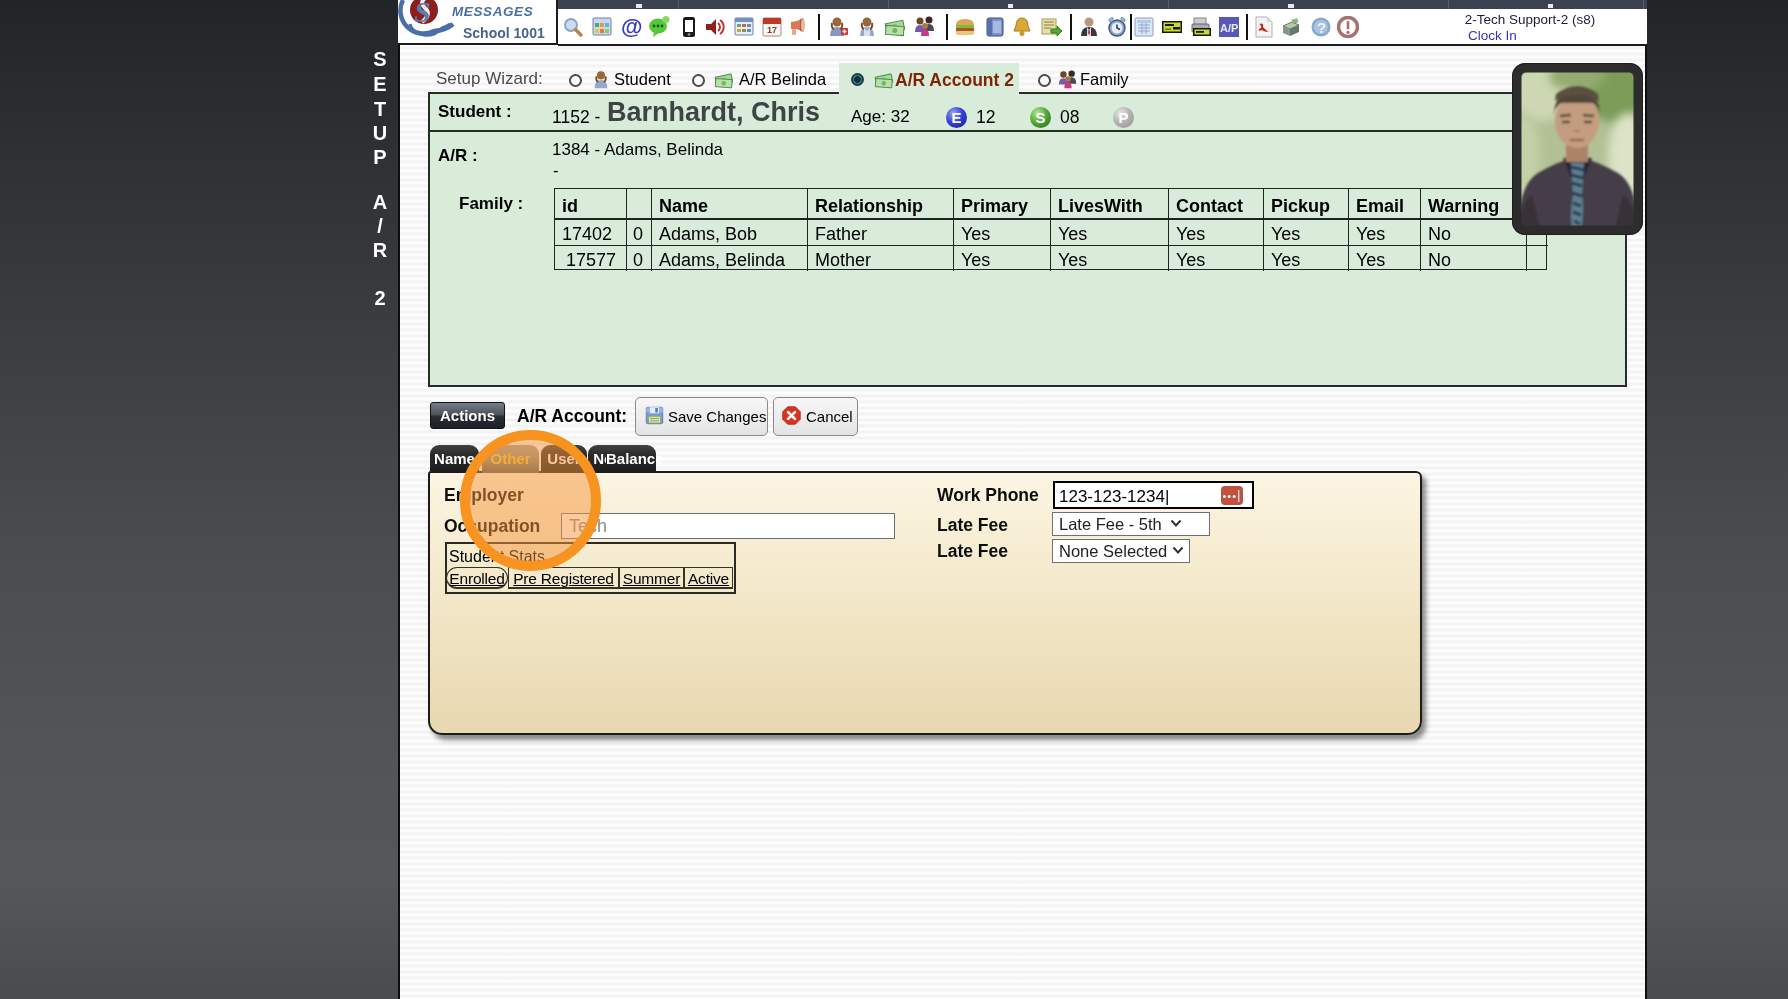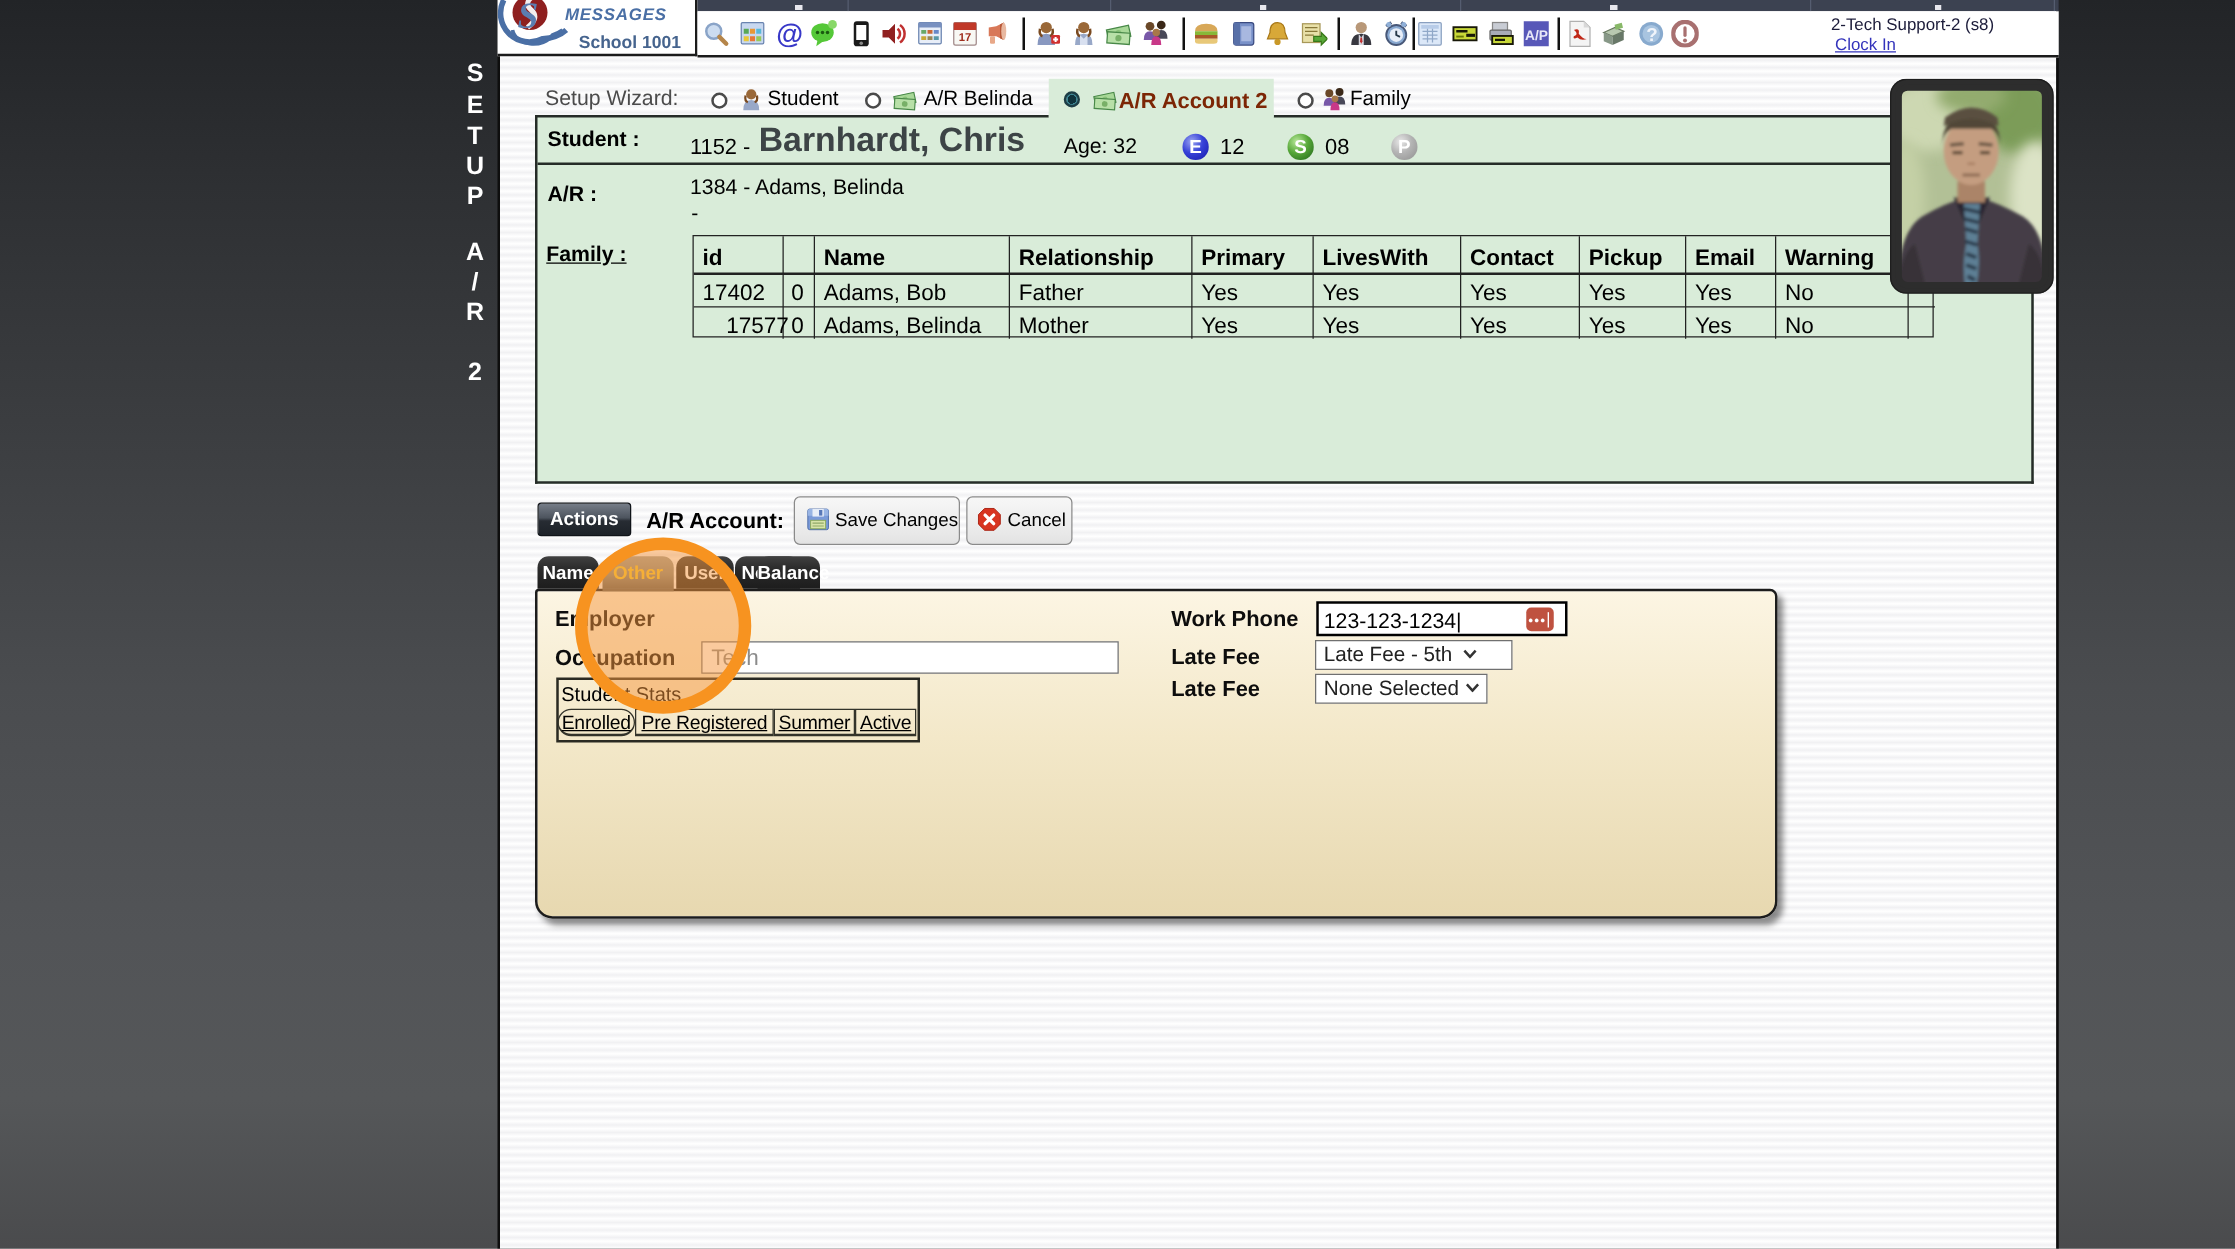--- a/index.html
+++ b/index.html
@@ -14,21 +14,21 @@
   background:repeating-linear-gradient(180deg,#f1f1f3 0px,#ffffff 3px,#f1f1f3 6px); }
 
 .sb { left:369px; width:22px; text-align:center; color:#fff; font-weight:bold; font-size:20px; }
 
 #logobox { left:398px; top:0; width:160px; height:45px; background:#fff; border-bottom:2px solid #1b1b1b; border-right:2px solid #1b1b1b; }
 #navybar { left:558px; top:0; width:1089px; height:9px; background:#3c4251; }
 #toolbar { left:558px; top:9px; width:1089px; height:37px; background:#fff; border-bottom:2px solid #1b1b1b; }
 .tsep { top:14px; width:2px; height:26px; background:#111; }
 .ic { position:absolute; top:16px; width:22px; height:22px; }
 #techline1 { left:1430px; top:12px; width:200px; text-align:center; font-size:13.5px; color:#1c1c3a; }
-#techline2 { left:1468px; top:28px; font-size:13.5px; color:#3333bb; text-decoration:underline; }
+#techline2 { left:1468px; top:28px; font-size:13.5px; color:#3333bb; }
 
 .gtext { color:#4b4b4b; font-size:17px; }
 .radio { width:13px; height:13px; border-radius:50%; background:#fff; border:2px solid #4a4a4a; }
 .rlabel { font-size:16.5px; color:#000; }
 #arbox { left:839px; top:63px; width:180px; height:29px; background:#d9ecd9; }
 
 
 #greenpanel { left:428px; top:92px; width:1199px; height:295px; background:#d9ecd9; border:2px solid #262c28; border-top:none; }
 .bline { background:#262c28; }
 .glabel { font-weight:bold; font-size:17px; color:#000; }
@@ -322,21 +322,21 @@
   <div class="abs" style="left:607px; top:97px; font-size:27px; font-weight:bold; color:#3d4446;">Barnhardt, Chris</div>
   <div class="abs" style="left:851px; top:107px; font-size:17px;">Age: 32</div>
   <div class="abs ball" style="left:946px; top:107px; background:radial-gradient(circle at 35% 30%,#9aa4f0,#3742d8 45%,#1517a8);">E</div>
   <div class="abs" style="left:976px; top:107px; font-size:17.5px;">12</div>
   <div class="abs ball" style="left:1030px; top:107px; background:radial-gradient(circle at 35% 30%,#b8e89a,#57a839 45%,#20641a);">S</div>
   <div class="abs" style="left:1060px; top:107px; font-size:17.5px;">08</div>
   <div class="abs ball" style="left:1113px; top:107px; background:radial-gradient(circle at 35% 30%,#e8e8e8,#b4b4b4 45%,#8f8f8f); color:#fff;">P</div>
   <div class="abs glabel" style="left:438px; top:146px;">A/R :</div>
   <div class="abs" style="left:552px; top:140px; font-size:17px;">1384 - Adams, Belinda</div>
   <div class="abs" style="left:553px; top:161px; font-size:17px;">-</div>
-  <div class="abs glabel" style="left:437px; top:194px;text-decoration:underline;">Family :</div>
+  <div class="abs glabel" style="left:459px; top:194px;">Family :</div>
   <div class="abs" id="ftable" style="left:554px; top:188px; width:993px; height:82px; border:1px solid #222;">
     <div style="position:absolute;left:0;top:29px;width:993px;height:2px;background:#222;"></div>
     <div style="position:absolute;left:0;top:56px;width:993px;height:1px;background:#222;"></div>
     <div style="position:absolute;left:71px;top:0;width:1px;height:82px;background:#222;"></div>
     <div style="position:absolute;left:96px;top:0;width:1px;height:82px;background:#222;"></div>
     <div style="position:absolute;left:252px;top:0;width:1px;height:82px;background:#222;"></div>
     <div style="position:absolute;left:398px;top:0;width:1px;height:82px;background:#222;"></div>
     <div style="position:absolute;left:495px;top:0;width:1px;height:82px;background:#222;"></div>
     <div style="position:absolute;left:613px;top:0;width:1px;height:82px;background:#222;"></div>
     <div style="position:absolute;left:708px;top:0;width:1px;height:82px;background:#222;"></div>
@@ -356,21 +356,21 @@
   <div class="abs ftd" style="left:562px; top:224px;">17402</div>
   <div class="abs ftd" style="left:633px; top:224px;">0</div>
   <div class="abs ftd" style="left:659px; top:224px;">Adams, Bob</div>
   <div class="abs ftd" style="left:815px; top:224px;">Father</div>
   <div class="abs ftd" style="left:961px; top:224px;">Yes</div>
   <div class="abs ftd" style="left:1058px; top:224px;">Yes</div>
   <div class="abs ftd" style="left:1176px; top:224px;">Yes</div>
   <div class="abs ftd" style="left:1271px; top:224px;">Yes</div>
   <div class="abs ftd" style="left:1356px; top:224px;">Yes</div>
   <div class="abs ftd" style="left:1428px; top:224px;">No</div>
-  <div class="abs ftd" style="left:581px; top:250px;text-align:center;">17577</div>
+  <div class="abs ftd" style="left:566px; top:250px;text-align:center;">17577</div>
   <div class="abs ftd" style="left:633px; top:250px;">0</div>
   <div class="abs ftd" style="left:659px; top:250px;">Adams, Belinda</div>
   <div class="abs ftd" style="left:815px; top:250px;">Mother</div>
   <div class="abs ftd" style="left:961px; top:250px;">Yes</div>
   <div class="abs ftd" style="left:1058px; top:250px;">Yes</div>
   <div class="abs ftd" style="left:1176px; top:250px;">Yes</div>
   <div class="abs ftd" style="left:1271px; top:250px;">Yes</div>
   <div class="abs ftd" style="left:1356px; top:250px;">Yes</div>
   <div class="abs ftd" style="left:1428px; top:250px;">No</div>
 

